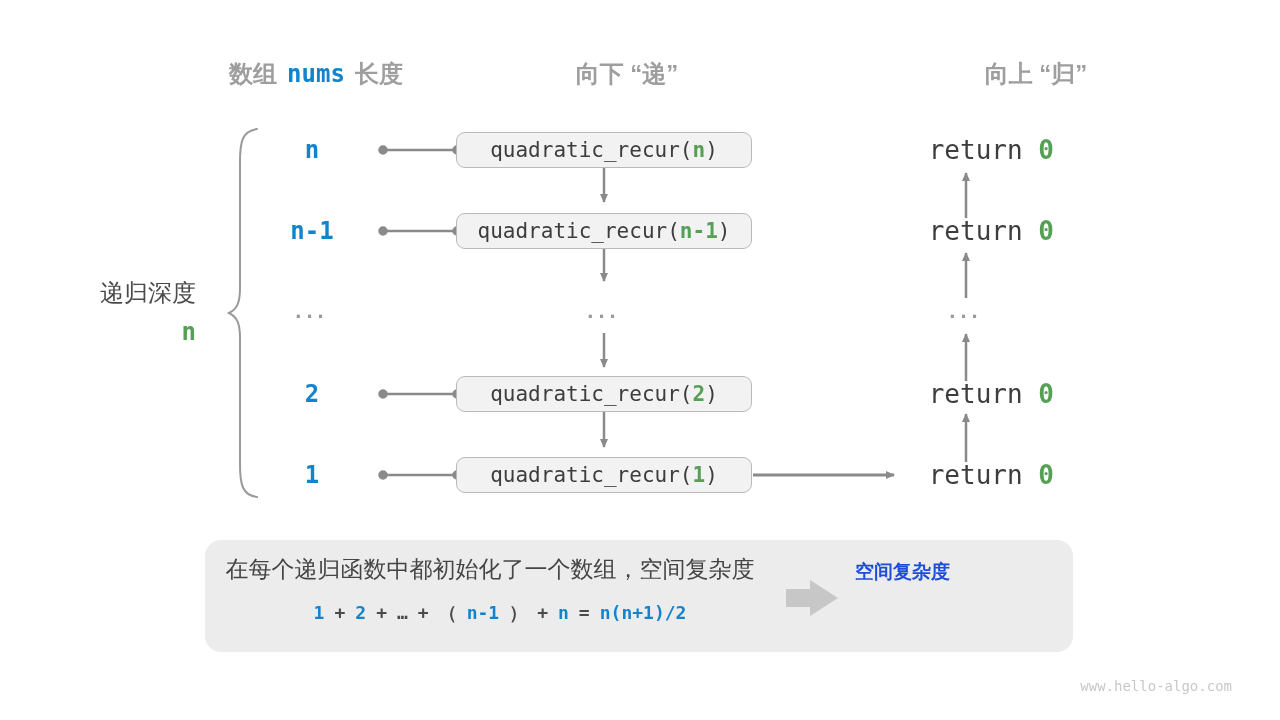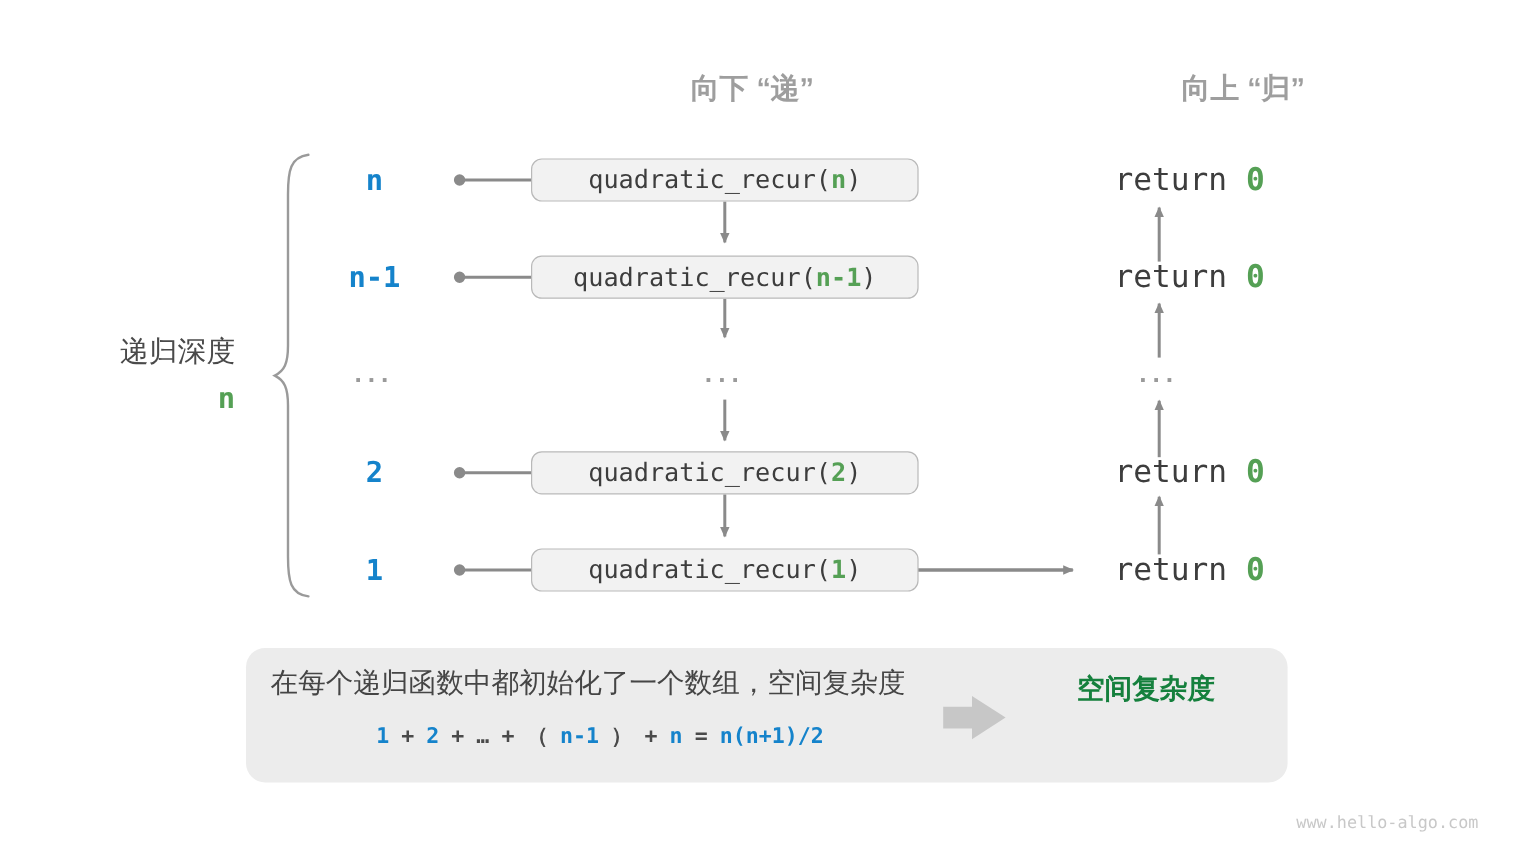--- a/index.html
+++ b/index.html
@@ -17,21 +17,21 @@
   .blue { color:#1583cb; }
   .green { color:#55a055; }
   .bold { font-weight:bold; }
   .depth {
     position:absolute; transform:translate(-50%,-50%);
     font-family:"DejaVu Sans Mono", monospace; font-weight:bold;
     font-size:24px; color:#1583cb; white-space:pre;
   }
   .callbox {
     position:absolute; left:604px; transform:translate(-50%,-50%);
-    width:323px; height:36px; box-sizing:border-box;
+    width:296px; height:36px; box-sizing:border-box;
     background:#f2f2f2; border:1.5px solid #b9b9b9; border-radius:9px;
     display:flex; align-items:center; justify-content:center;
     font-family:"DejaVu Sans Mono", monospace; font-size:21px; color:#3d3d3d;
     white-space:pre;
   }
   .callbox .arg { color:#55a055; font-weight:bold; }
   .ret {
     position:absolute; left:960px; transform:translate(-50%,-50%);
     font-family:"DejaVu Sans Mono", monospace; font-size:26px; color:#3d3d3d;
     white-space:pre;
@@ -60,22 +60,22 @@
     font-size:23px; color:#454545; white-space:nowrap;
   }
   .formula {
     position:absolute; left:230px; top:601px; width:540px; text-align:center;
     font-family:"DejaVu Sans Mono", monospace; font-weight:bold;
     font-size:18px; color:#4a4a4a; white-space:nowrap;
   }
   .formula .tok { margin:0 5px; }
   .formula .tok.emph { color:#1583cb; }
   .result-title {
-    position:absolute; left:855px; top:559px; width:200px; text-align:center;
-    font-weight:bold; font-size:23px; color:#15803d; white-space:nowrap;
+    position:absolute; left:855px; top:559px; width:200px; text-align:left;
+    font-weight:bold; font-size:19px; color:#1d4ed8; white-space:nowrap;
   }
   .result-value {
     position:absolute; left:855px; top:600px; width:200px; text-align:center;
     font-family:"DejaVu Sans Mono", "Liberation Sans", sans-serif;
     font-weight:bold; font-size:24px; color:#f4610f; white-space:nowrap;
   }
   .watermark {
     position:absolute; left:1232px; top:686px; transform:translate(-100%,-50%);
     font-family:"DejaVu Sans Mono", monospace; font-size:14px; color:#c8c8c8;
     white-space:nowrap;
@@ -120,20 +120,23 @@
     <g stroke="#8a8a8a" stroke-width="2.5" fill="none">
       <line x1="966" y1="218" x2="966" y2="173" marker-end="url(#ah)"></line>
       <line x1="966" y1="298" x2="966" y2="253" marker-end="url(#ah)"></line>
       <line x1="966" y1="381" x2="966" y2="334" marker-end="url(#ah)"></line>
       <line x1="966" y1="462" x2="966" y2="414" marker-end="url(#ah)"></line>
     </g>
 
     <line x1="753" y1="475" x2="894" y2="475" stroke="#8a8a8a" stroke-width="3" marker-end="url(#ah)"></line>
   </svg>
 
+  <div class="hdr" style="left:316px; top:58px;">
+    <span>数组</span><span class="code blue">nums</span><span>长度</span>
+  </div>
   <div class="hdr" style="left:627px; top:58px;">向下 “递”</div>
   <div class="hdr" style="left:1036px; top:58px;">向上 “归”</div>
 
   <div class="depth-label">
     <div>递归深度</div>
     <div class="val code green bold">n</div>
   </div>
 
   <div class="depth" style="left:312px; top:150px;">n</div>
   <div class="depth" style="left:312px; top:231px;">n-1</div>

